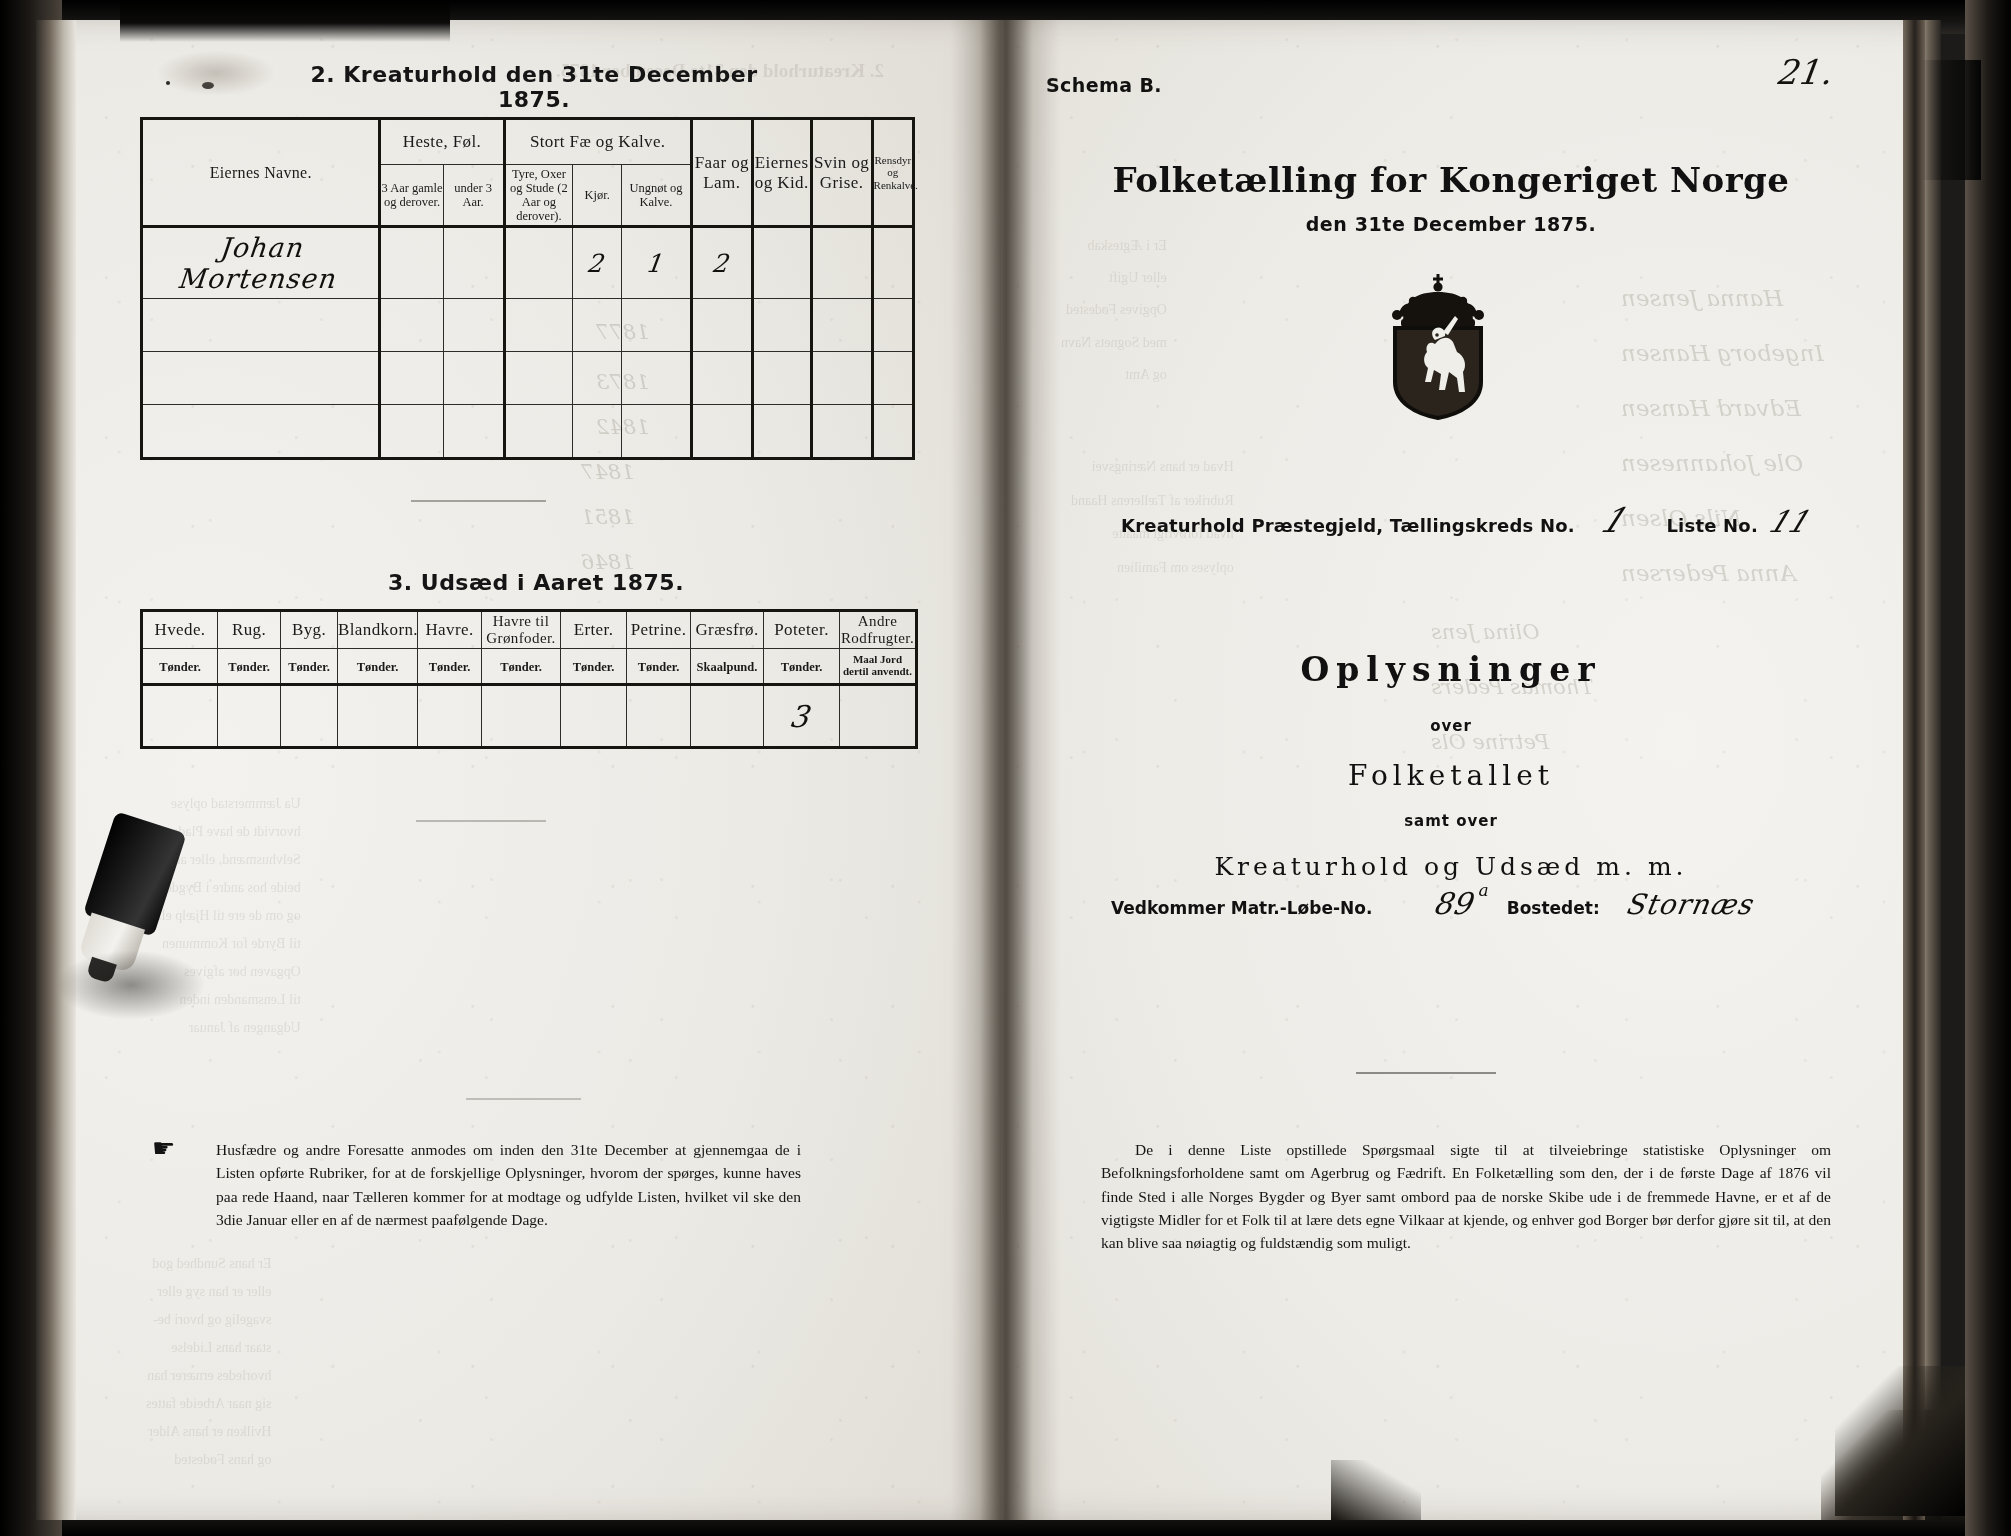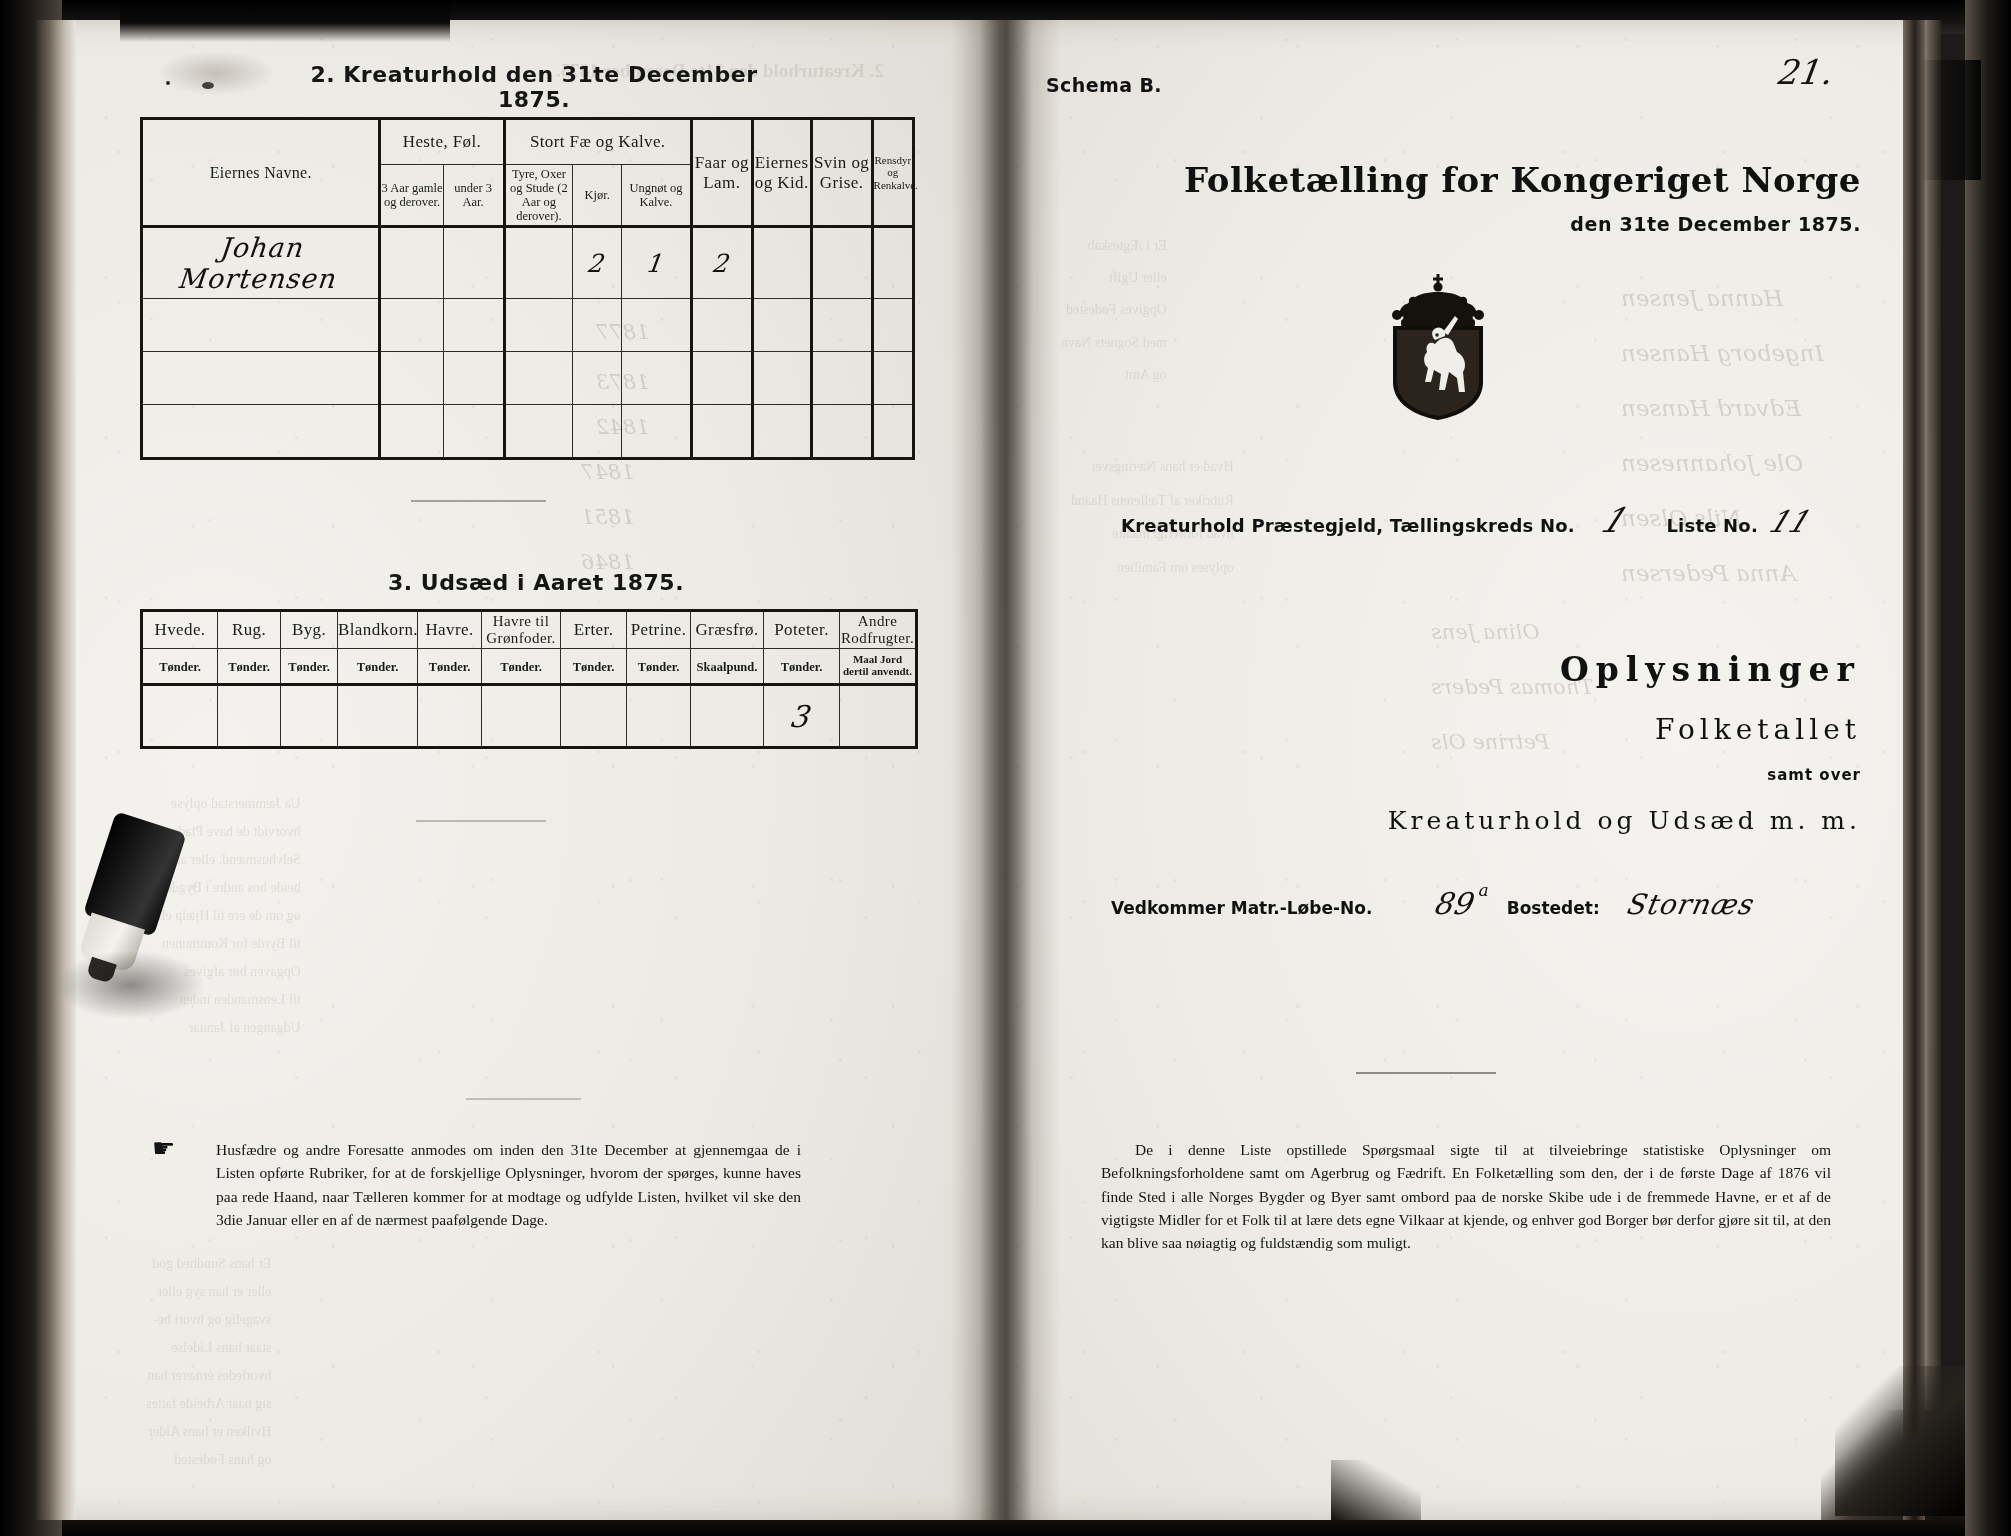--- a/index.html
+++ b/index.html
@@ -90,21 +90,21 @@
   .hand{font-family:"DejaVu Serif",serif;font-style:italic;color:#13110f;}
   .hand-name{font-size:27px;letter-spacing:1px;transform:skewX(-8deg);display:inline-block;}
   .hand-num{font-size:25px;transform:skewX(-10deg);display:inline-block;}
 
   .note{font-size:15.5px;line-height:1.5;text-align:justify;
         font-family:"Liberation Serif",serif;color:#151515;}
 
   .rule{height:2px;background:#2a2724;opacity:.75;}
 
   
-  .ctr{text-align:right;}
+  .ctr{text-align:center;}
   .t-folke{font-family:"DejaVu Serif",serif;font-weight:bold;font-size:34px;letter-spacing:.5px;}
   .t-den{font-family:"DejaVu Sans",sans-serif;font-weight:bold;font-size:19px;letter-spacing:.6px;}
   .t-spec{font-family:"DejaVu Serif",serif;font-weight:bold;font-size:33px;letter-spacing:7px;}
   .t-over{font-family:"DejaVu Sans",sans-serif;font-weight:bold;font-size:15px;letter-spacing:1px;}
   .t-folketallet{font-family:"DejaVu Serif",serif;font-size:28px;letter-spacing:5px;}
   .t-kreatur{font-family:"DejaVu Serif",serif;font-size:25px;letter-spacing:4px;}
   .t-schema{font-family:"DejaVu Sans",sans-serif;font-weight:bold;font-size:19px;letter-spacing:.4px;}
   .t-prest{font-family:"DejaVu Sans",sans-serif;font-weight:bold;font-size:18px;letter-spacing:.2px;}
   .t-ved{font-family:"DejaVu Sans",sans-serif;font-weight:bold;font-size:17px;}
 
@@ -432,20 +432,21 @@
 
       <div style="position:absolute;left:120px;top:480px;width:700px;">
         <span class="t-prest">Kreaturhold Præstegjeld, Tællingskreds No.</span>
         <span class="hand" style="font-size:34px;display:inline-block;transform:skewX(-24deg);margin:0 36px 0 26px;">1</span>
         <span class="t-prest">Liste No.</span>
         <span class="hand" style="font-size:30px;display:inline-block;transform:skewX(-22deg);margin-left:10px;">11</span>
       </div>
 
       <div class="ctr" style="position:absolute;left:40px;top:630px;width:820px;">
         <div class="t-spec">Oplysninger</div>
+        <div class="t-over" style="margin-top:28px;">over</div>
         <div class="t-folketallet" style="margin-top:24px;">Folketallet</div>
         <div class="t-over" style="margin-top:20px;">samt over</div>
         <div class="t-kreatur" style="margin-top:22px;">Kreaturhold og Udsæd m. m.</div>
       </div>
 
       <div style="position:absolute;left:110px;top:860px;width:720px;">
         <span class="t-ved">Vedkommer Matr.-Løbe-No.</span>
         <span class="hand" style="font-size:30px;display:inline-block;transform:skewX(-12deg);margin:0 4px 0 60px;">89</span><span class="hand" style="font-size:17px;display:inline-block;vertical-align:18px;">a</span>
         <span class="t-ved" style="margin-left:14px;">Bostedet:</span>
         <span class="hand" style="font-size:28px;display:inline-block;transform:skewX(-12deg);margin-left:24px;letter-spacing:1px;">Stornæs</span>

